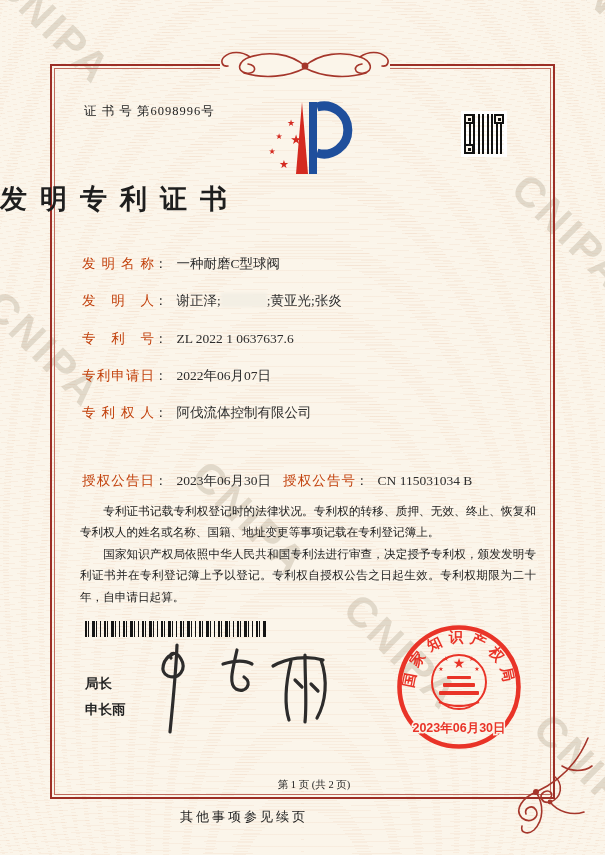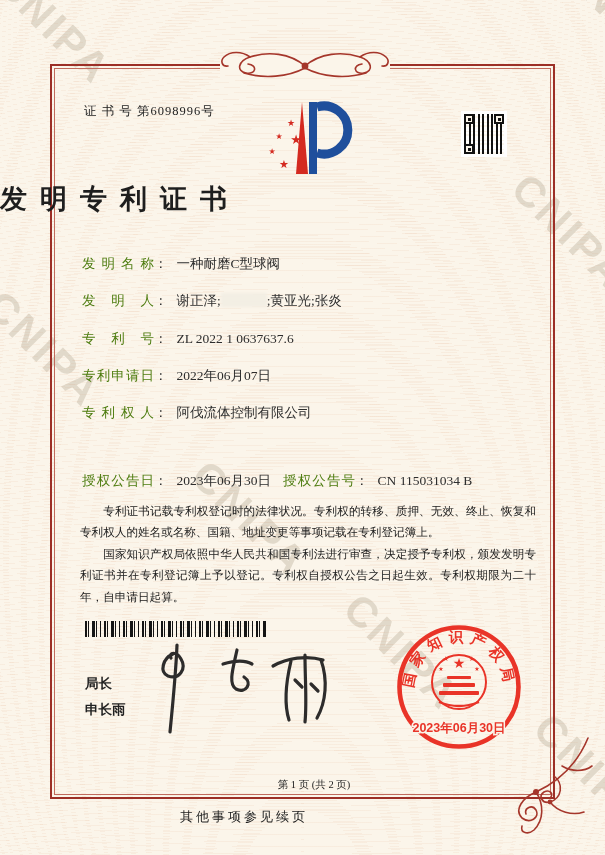--- a/index.html
+++ b/index.html
@@ -57,21 +57,21 @@
 
   .title {
     position:absolute; left:0; top:181px; width:605px; text-align:left;
     font-size:27px; font-weight:bold; color:#1e1e1e; letter-spacing:13px;
   }
   .title span { margin-right:-13px; }
 
   .row { position:absolute; left:82px; font-size:13.5px; color:#333; white-space:nowrap; }
   .row .lbl {
     display:inline-block; width:72px; text-align:justify; text-align-last:justify;
-    vertical-align:bottom; color:#4d7c0f;
+    vertical-align:bottom; color:#c2410c;
   }
   .row .colon { display:inline-block; margin-right:9px; }
   .row .val { color:#2d2d2d;margin-top:12px; }
   .grp2 { position:absolute; left:201px; top:0; white-space:nowrap; }
   .grp2 .lbl { width:72px; }
 
   .redacted {
     display:inline-block; width:46px; height:14px; vertical-align:-2px;
     background:rgba(242,238,228,0.95); filter:blur(1.2px); border-radius:2px;
   }

